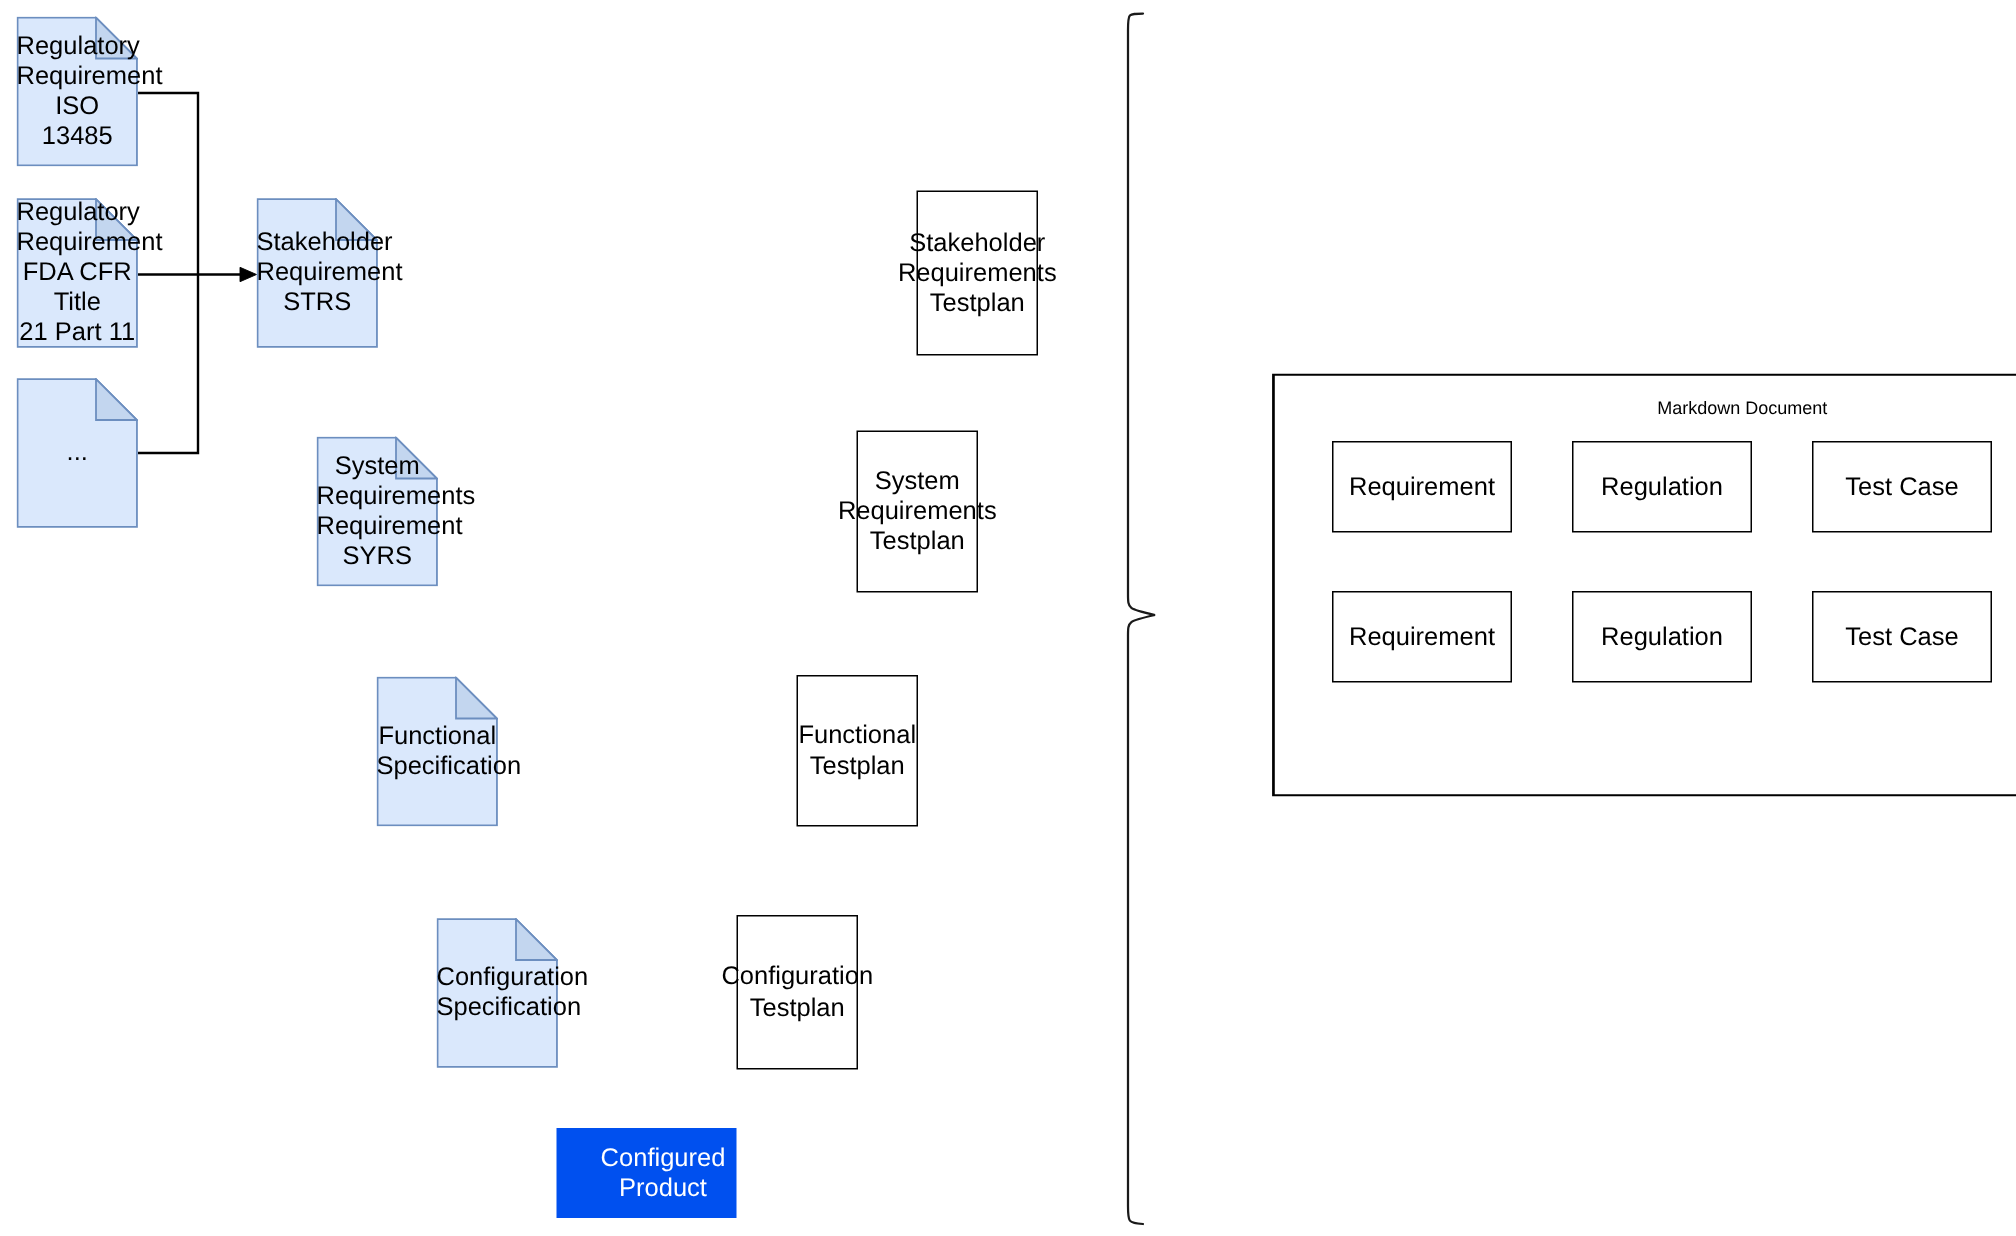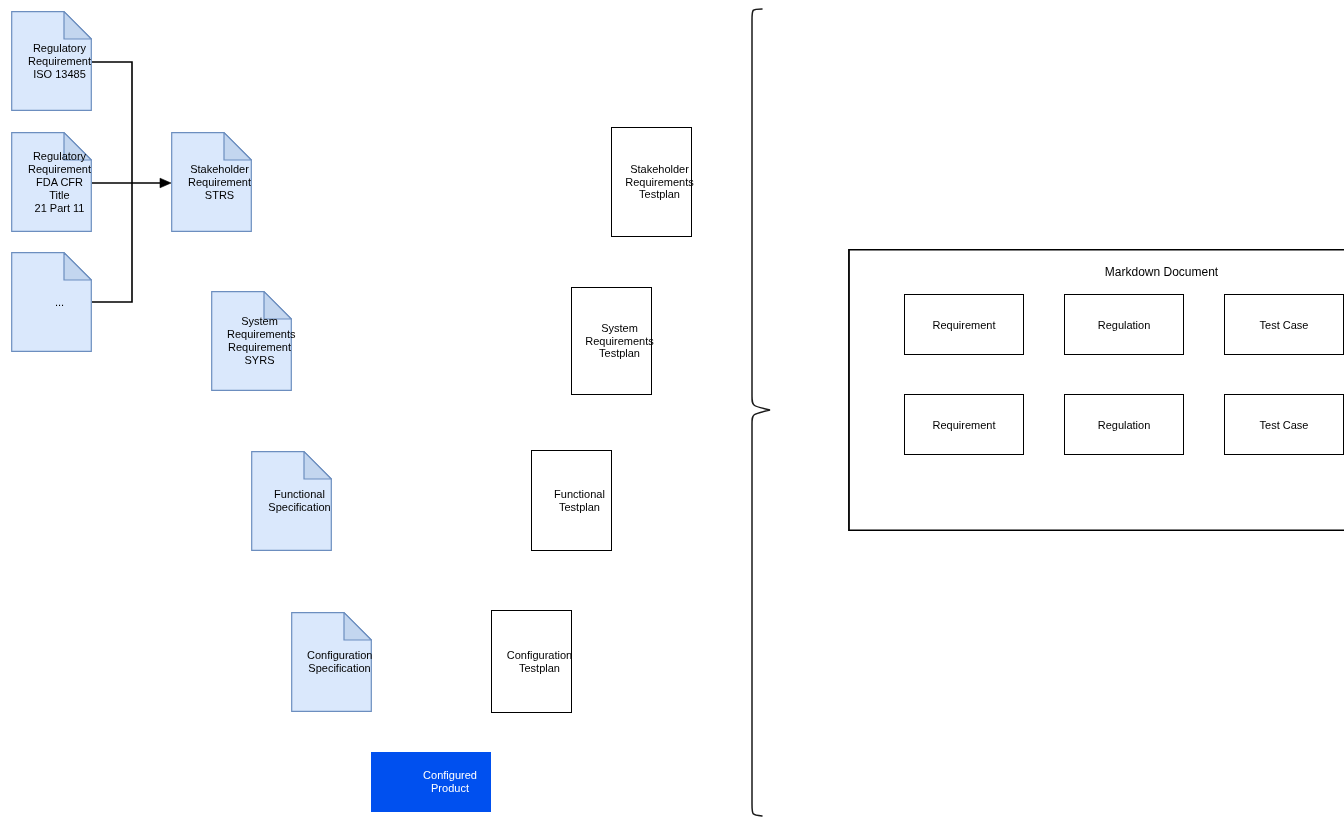--- a/index.html
+++ b/index.html
@@ -109,21 +109,21 @@
   }
 
   
   #connectors, #brace {
     position: absolute;
     left: 0;
     top: 0;
     pointer-events: none;
   }
 
-  .fs-12 { font-size: 11px; margin-left: 16px; }
+  .fs-12 { font-size: 17px; }
   .fs-12b { font-size: 12px; }
 </style>
 </head>
 <body>
 
 <div id="canvas">
 
   <svg id="connectors" width="1344" height="824">
     <g fill="none" stroke="#000000" stroke-width="1.6">
 

